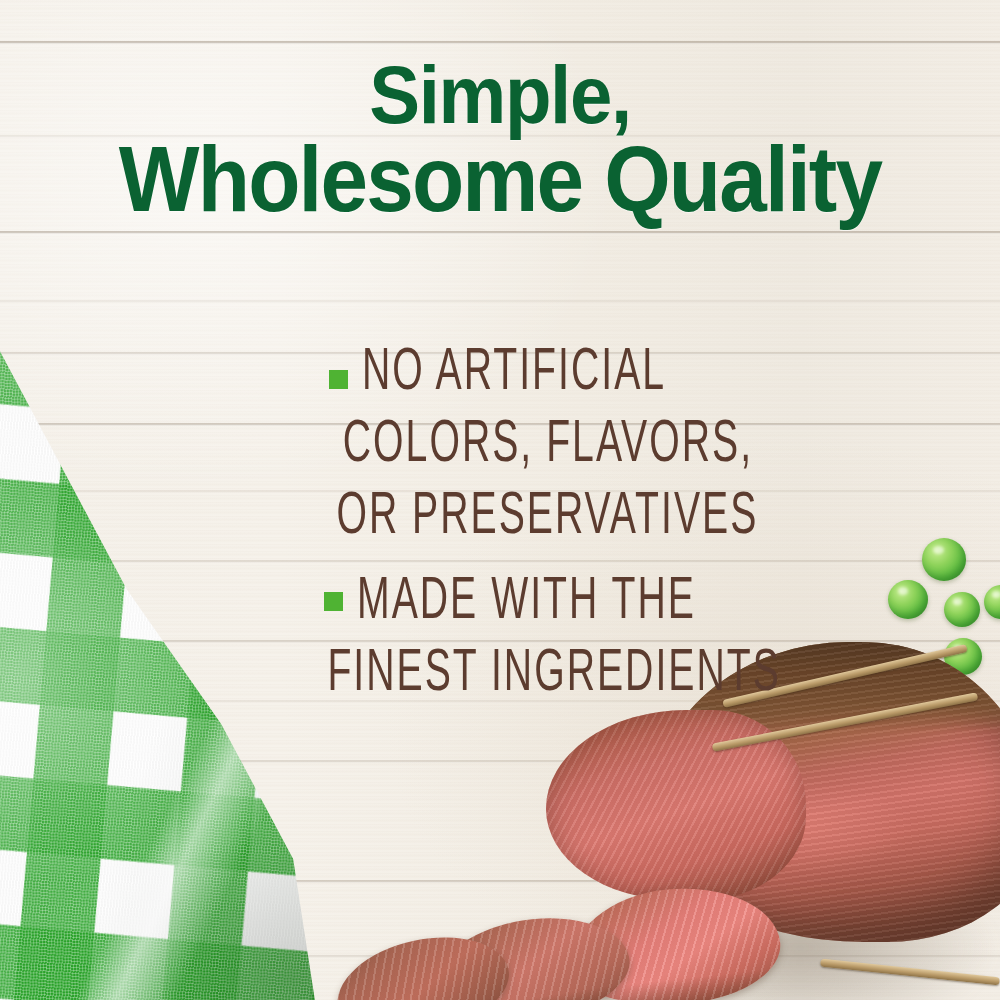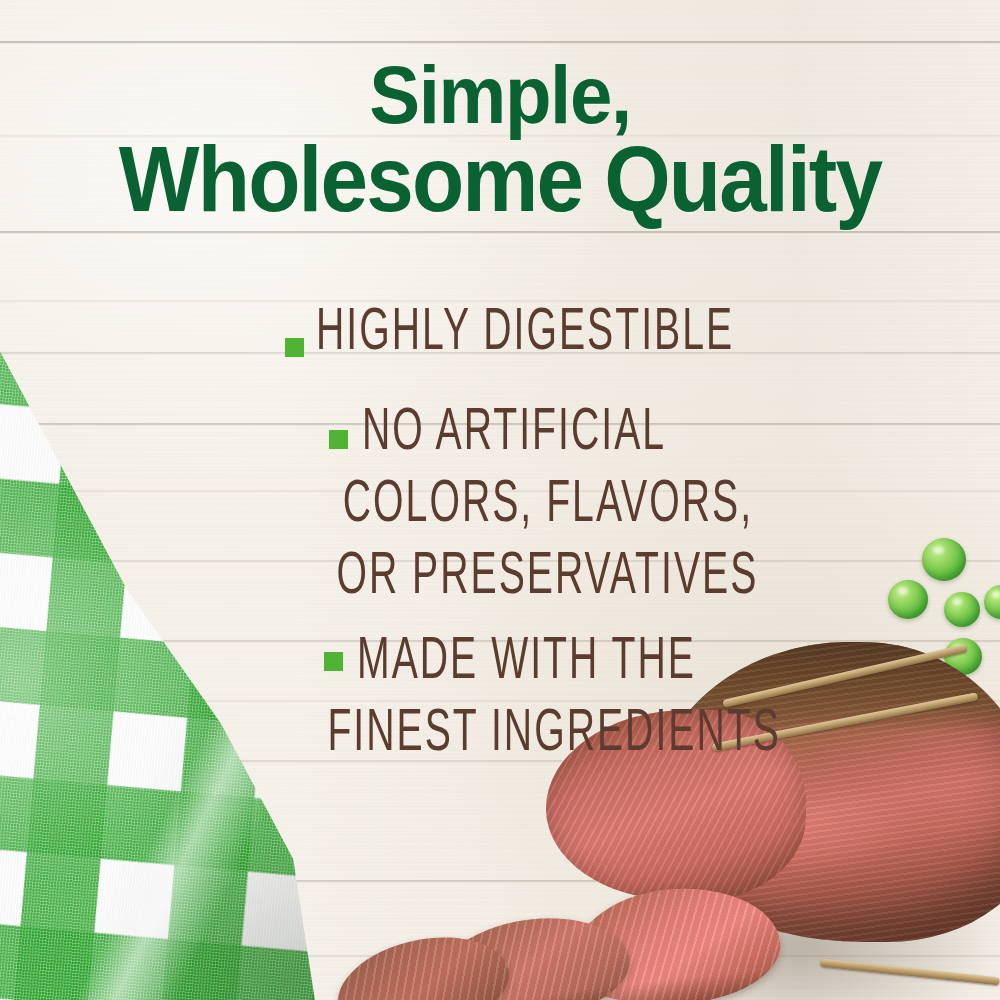--- a/index.html
+++ b/index.html
@@ -297,26 +297,20 @@
     <div class="slice c"></div>
   </div>
 
   <div class="headline">
     <span class="l1">Simple,</span>
     <span class="l2">Wholesome Quality</span>
   </div>
 
   <div class="bullets">
 
-    <div class="bullet-item bi1">
-      <span class="bullet-sq"></span>
-      <div class="blines">
-        <span>Highly Digestible</span>
-      </div>
-    </div>
 
     <div class="bullet-item bi3">
       <span class="bullet-sq"></span>
       <div class="blines">
         <span>No Artificial</span>
         <span>Colors, Flavors,</span>
         <span>or Preservatives</span>
       </div>
     </div>
 

